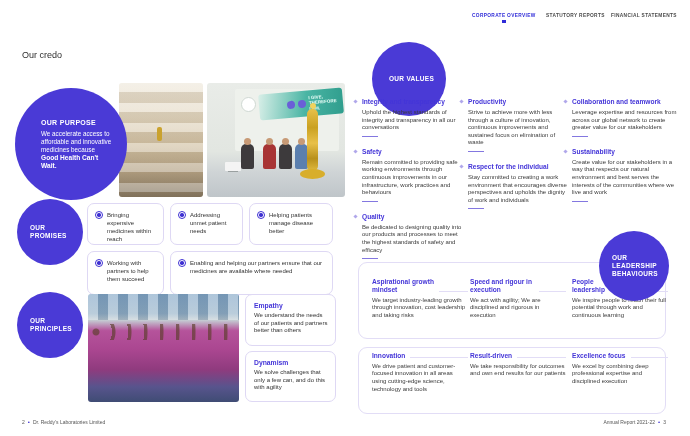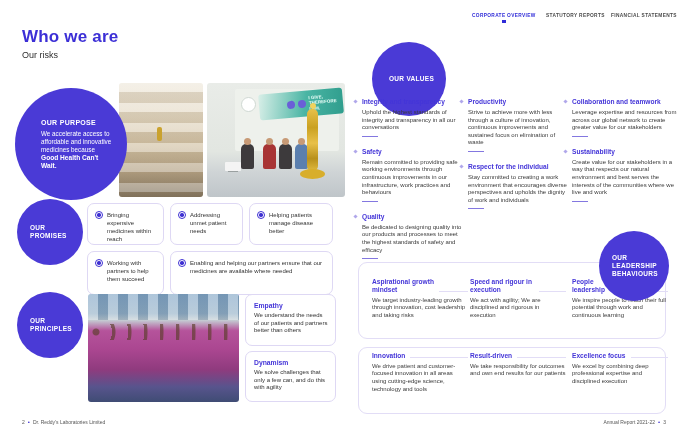--- a/index.html
+++ b/index.html
@@ -97,22 +97,21 @@
 </style>
 </head>
 <body>
 
 <div class="sheet">
 
   <div class="nav-item active" style="left:472px;">CORPORATE OVERVIEW</div>
   <div class="nav-item" style="left:546px;">STATUTORY REPORTS</div>
   <div class="nav-item" style="left:611px;">FINANCIAL STATEMENTS</div>
 
-  <div class="page-title">Who we are</div>
-  <div class="page-sub">Our risks</div>
+  <div class="page-sub">Our credo</div>
 
   <div class="photo photo-stage">
     <div class="bands"></div>
     <div class="fig"></div>
   </div>
   <div class="photo photo-panel">
     <div class="backdrop"></div>
     <div class="logo-circle"></div>
     <div class="banner">
       <span class="avatar"></span>

